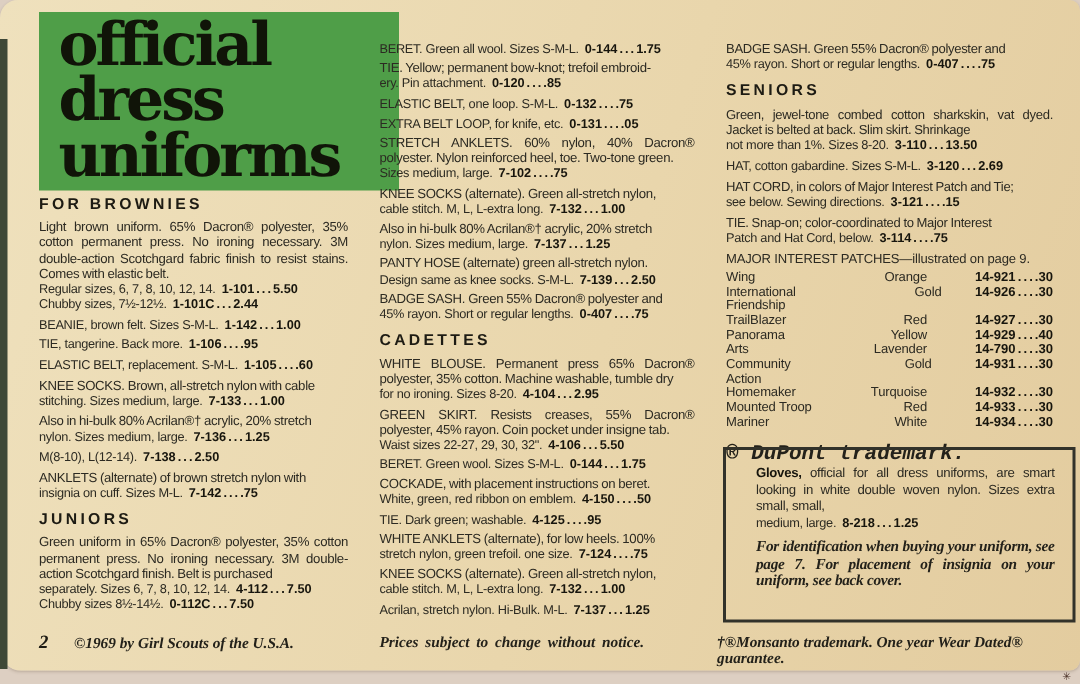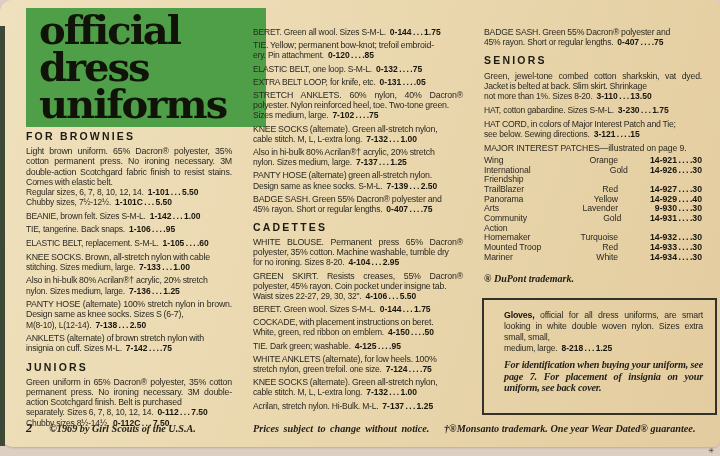--- a/index.html
+++ b/index.html
@@ -23,35 +23,35 @@
   .col-right .item{margin-bottom:3.6px;}
   .body{text-align:justify;letter-spacing:-0.2px;word-spacing:-0.3px;}
   .price-row{display:flex;justify-content:flex-start;font-size:8.5px;}
   .price-row .lab{white-space:nowrap;letter-spacing:-0.2px;}
   .price-row .cp{white-space:nowrap;font-weight:bold;color:#17150d;margin-left:4px;word-spacing:-1px;}
   .patch-head{letter-spacing:-0.1px;margin:2px 0 3px;}
   .patch-row{display:flex;line-height:9.7px;}
   .p-name{flex:1 1 auto;letter-spacing:-0.1px;}
   .p-color{width:74px;text-align:right;letter-spacing:-0.1px;}
   .p-cp{width:84px;text-align:right;font-weight:bold;color:#17150d;white-space:nowrap;word-spacing:-1px;}
-  .dupont{margin-top:11px;font-family:Liberation Serif, serif;font-style:italic;font-weight:bold;
-    font-size:10px;color:#23211a;}
+  .dupont{margin-top:11px;font-family:Liberation Mono, monospace;font-style:italic;font-weight:bold;
+    font-size:14px;color:#23211a;}
   .gloves-box{position:absolute;left:482px;top:298px;width:235px;height:117px;border:2px solid #32322a;
     box-sizing:border-box;padding:10px 12px 0 20px;color:#2c2a22;}
   .g-para{font-size:8.8px;line-height:11px;text-align:justify;letter-spacing:-0.2px;}
   .g-lead{font-weight:bold;color:#17150d;}
   .g-note{margin-top:6px;font-family:"Liberation Serif",serif;font-style:italic;font-weight:bold;
     font-size:10.2px;line-height:11.6px;text-align:justify;color:#23211a;letter-spacing:-0.2px;}
   .footer-left{position:absolute;left:26px;top:421px;width:220px;display:flex;align-items:baseline;}
   .pagenum{font-family:"Liberation Serif",serif;font-style:italic;font-weight:bold;font-size:12.5px;color:#1d1b13;}
   .copyright{margin-left:17px;font-family:"Liberation Serif",serif;font-style:italic;font-weight:bold;
     font-size:10.2px;color:#23211a;}
   .price-notice{position:absolute;left:253px;top:423px;font-family:"Liberation Serif",serif;
     font-style:italic;font-weight:bold;font-size:10.2px;color:#23211a;word-spacing:2px;}
-  .monsanto{position:absolute;left:444px;top:423px;font-family:"Liberation Serif",serif;
+  .monsanto{position:absolute;left:478px;top:423px;font-family:"Liberation Serif",serif;
     font-style:italic;font-weight:bold;font-size:10.2px;color:#23211a;}
   .print-mark{position:absolute;right:6px;bottom:1px;font-size:7px;color:#4a3026;}
 </style>
 </head>
 <body>
 
 <div class="card">
 
   <div class="title-box" style="background: rgb(79, 158, 72);">
     <div class="title-line">official</div>
@@ -63,32 +63,32 @@
     <div class="sec-head">FOR BROWNIES</div>
     <div>
         <div class="item">
           <div class="body">Light brown uniform. 65% Dacron® polyester, 35% cotton permanent press. No ironing necessary. 3M double-action Scotchgard fabric finish to resist stains. Comes with elastic belt.</div>
           <div class="price-row">
             <span class="lab">Regular sizes, 6, 7, 8, 10, 12, 14.</span>
             <span class="cp">1-101 . . . 5.50</span>
           </div>
           <div class="price-row">
             <span class="lab">Chubby sizes, 7½-12½.</span>
-            <span class="cp">1-101C . . . 5.50</span>
+            <span class="cp">1-101C . . . 2.44</span>
           </div>
         </div>
         <div class="item">
           <div class="price-row">
             <span class="lab">BEANIE, brown felt. Sizes S-M-L.</span>
             <span class="cp">1-142 . . . 1.00</span>
           </div>
         </div>
         <div class="item">
           <div class="price-row">
-            <span class="lab">TIE, tangerine. Back snaps.</span>
+            <span class="lab">TIE, tangerine. Back more.</span>
             <span class="cp">1-106 . . . .95</span>
           </div>
         </div>
         <div class="item">
           <div class="price-row">
             <span class="lab">ELASTIC BELT, replacement. S-M-L.</span>
             <span class="cp">1-105 . . . .60</span>
           </div>
         </div>
         <div class="item">
@@ -99,41 +99,40 @@
           </div>
         </div>
         <div class="item">
           <div class="body">Also in hi-bulk 80% Acrilan®† acrylic, 20% stretch</div>
           <div class="price-row">
             <span class="lab">nylon. Sizes medium, large.</span>
             <span class="cp">7-136 . . . 1.25</span>
           </div>
         </div>
         <div class="item">
-          <div class="body">PANTY HOSE (alternate) 100% stretch nylon in brown. Design same as knee socks. Sizes S (6-7),</div>
           <div class="price-row">
             <span class="lab">M(8-10), L(12-14).</span>
             <span class="cp">7-138 . . . 2.50</span>
           </div>
         </div>
         <div class="item">
           <div class="body">ANKLETS (alternate) of brown stretch nylon with</div>
           <div class="price-row">
             <span class="lab">insignia on cuff. Sizes M-L.</span>
             <span class="cp">7-142 . . . .75</span>
           </div>
         </div>
       </div>
     <div class="sec-head mt">JUNIORS</div>
     <div>
         <div class="item">
           <div class="body">Green uniform in 65% Dacron® polyester, 35% cotton permanent press. No ironing necessary. 3M double-action Scotchgard finish. Belt is purchased</div>
           <div class="price-row">
             <span class="lab">separately. Sizes 6, 7, 8, 10, 12, 14.</span>
-            <span class="cp">0-112 . . . 7.50</span>
+            <span class="cp">4-112 . . . 7.50</span>
           </div>
           <div class="price-row">
             <span class="lab">Chubby sizes 8½-14½.</span>
             <span class="cp">0-112C . . . 7.50</span>
           </div>
         </div>
       </div>
   </div>
 
   <div class="col col-mid">
@@ -272,28 +271,35 @@
         <div class="item">
           <div class="body">Green, jewel-tone combed cotton sharkskin, vat dyed. Jacket is belted at back. Slim skirt. Shrinkage</div>
           <div class="price-row">
             <span class="lab">not more than 1%. Sizes 8-20.</span>
             <span class="cp">3-110 . . . 13.50</span>
           </div>
         </div>
         <div class="item">
           <div class="price-row">
             <span class="lab">HAT, cotton gabardine. Sizes S-M-L.</span>
-            <span class="cp">3-230 . . . 1.75</span>
+            <span class="cp">3-120 . . . 2.69</span>
           </div>
         </div>
         <div class="item">
           <div class="body">HAT CORD, in colors of Major Interest Patch and Tie;</div>
           <div class="price-row">
             <span class="lab">see below. Sewing directions.</span>
             <span class="cp">3-121 . . . .15</span>
+          </div>
+        </div>
+        <div class="item">
+          <div class="body">TIE. Snap-on; color-coordinated to Major Interest</div>
+          <div class="price-row">
+            <span class="lab">Patch and Hat Cord, below.</span>
+            <span class="cp">3-114 . . . .75</span>
           </div>
         </div>
       </div>
     <div class="patch-head">MAJOR INTEREST PATCHES—illustrated on page 9.</div>
     <div>
         <div class="patch-row">
           <span class="p-name">Wing</span>
           <span class="p-color">Orange</span>
           <span class="p-cp">14-921 . . . .30</span>
         </div>
@@ -308,21 +314,21 @@
           <span class="p-cp">14-927 . . . .30</span>
         </div>
         <div class="patch-row">
           <span class="p-name">Panorama</span>
           <span class="p-color">Yellow</span>
           <span class="p-cp">14-929 . . . .40</span>
         </div>
         <div class="patch-row">
           <span class="p-name">Arts</span>
           <span class="p-color">Lavender</span>
-          <span class="p-cp">9-930 . . . .30</span>
+          <span class="p-cp">14-790 . . . .30</span>
         </div>
         <div class="patch-row">
           <span class="p-name">Community Action</span>
           <span class="p-color">Gold</span>
           <span class="p-cp">14-931 . . . .30</span>
         </div>
         <div class="patch-row">
           <span class="p-name">Homemaker</span>
           <span class="p-color">Turquoise</span>
           <span class="p-cp">14-932 . . . .30</span>

